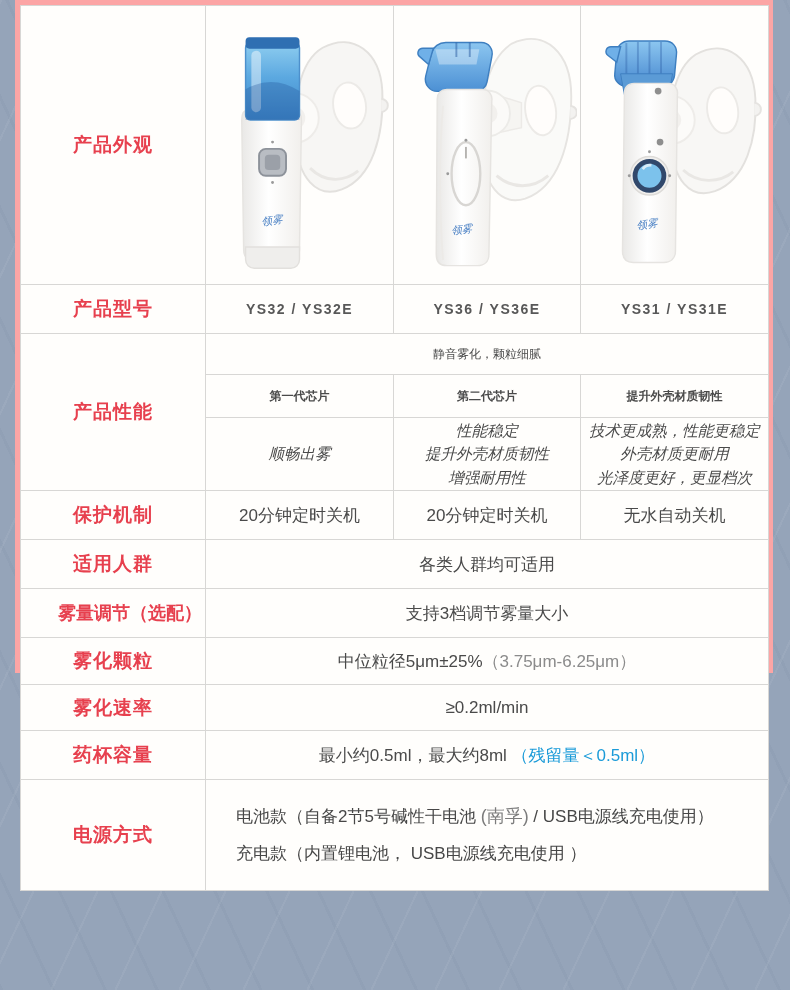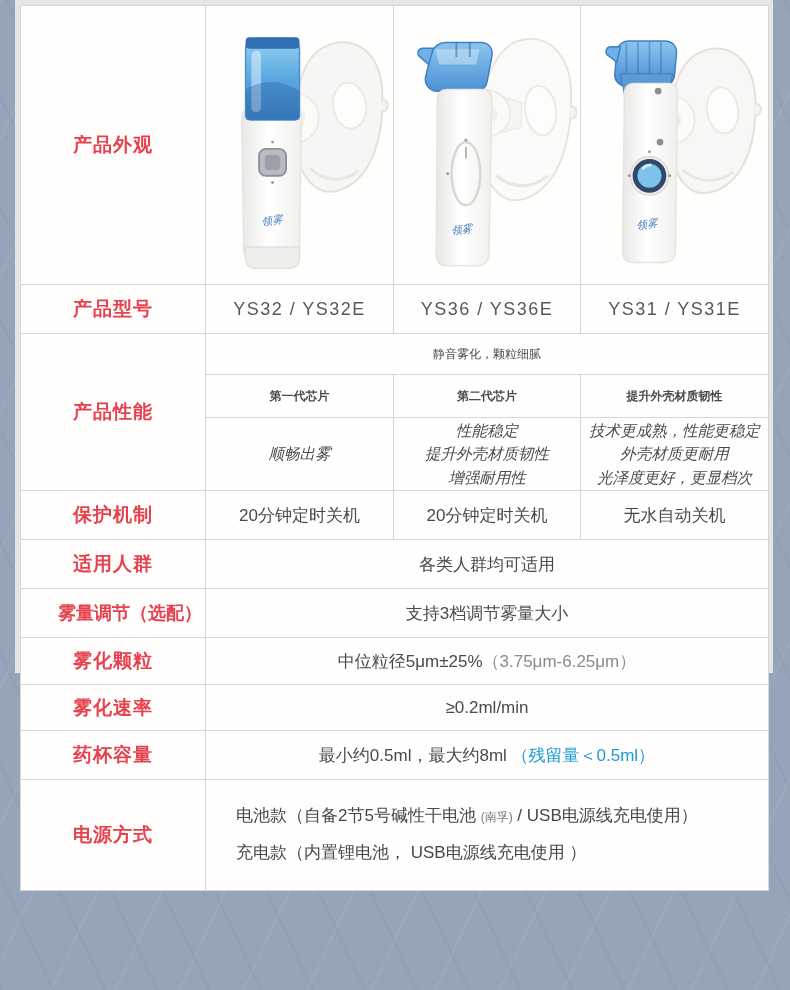--- a/index.html
+++ b/index.html
@@ -6,21 +6,21 @@
   body{
     width:790px;height:990px;position:relative;overflow:hidden;
     font-family:"Liberation Sans","DejaVu Sans",sans-serif;
     background-color:#95a4b9;
     background-image:
       repeating-linear-gradient(115deg, rgba(255,255,255,0.06) 0px, rgba(255,255,255,0.06) 2px, rgba(255,255,255,0) 2px, rgba(255,255,255,0) 58px),
       repeating-linear-gradient(65deg, rgba(70,90,120,0.05) 0px, rgba(70,90,120,0.05) 3px, rgba(70,90,120,0) 3px, rgba(70,90,120,0) 47px);
   }
   .card{
     position:absolute;left:15px;top:0;width:758px;height:673px;
-    background:#e5e5e5;
+    background:#fca5a5;
   }
   table.spec{
     position:absolute;left:5px;top:5px;
     border-collapse:collapse;table-layout:fixed;width:748px;
     background:#fffefc;
   }
   td{
     border:1px solid #d8d7d5;
     text-align:center;vertical-align:middle;
     color:#4a4a4a;font-size:17px;
@@ -29,27 +29,27 @@
   td.lbl{color:#e7404e;font-weight:bold;font-size:19px;letter-spacing:1px;}
   td.lbl.small{font-size:18px;letter-spacing:0;text-align:right;}
   tr.rh280 td{height:278px;}
   tr.rh50 td{height:48px;}
   tr.rh42 td{height:40px;}
   tr.rh44 td{height:42px;font-weight:bold;}
   tr.rh74 td{height:72px;}
   tr.rh48 td{height:46px;}
   tr.rh47 td{height:45px;}
   tr.rh112 td{height:110px;}
-  .model{color:#585858;letter-spacing:1.5px;font-size:18px;}
+  .model{color:#585858;letter-spacing:1.5px;font-size:14px;font-weight:bold;}
   .sub16{font-size:12px;}
   .feat div{font-size:15.5px;line-height:1.5;color:#4a4a4a;font-style:italic;}
   .lightpart{color:#8b8b8b;}
   .bluepart{color:#1b9bd8;}
   td.powercell{text-align:left;padding-left:30px;line-height:2.15;font-size:17px;color:#474747;}
-  .powersmall{font-size:12px;color:#7c7c7c;}
+  .powersmall{font-size:18px;color:#7c7c7c;}
   .prodwrap{width:100%;height:100%;display:flex;align-items:center;justify-content:center;}
   svg{display:block;}
 </style>
 </head>
 <body>
 
 <div class="card">
 <table class="spec">
 <colgroup>
         <col style="width:185px">

